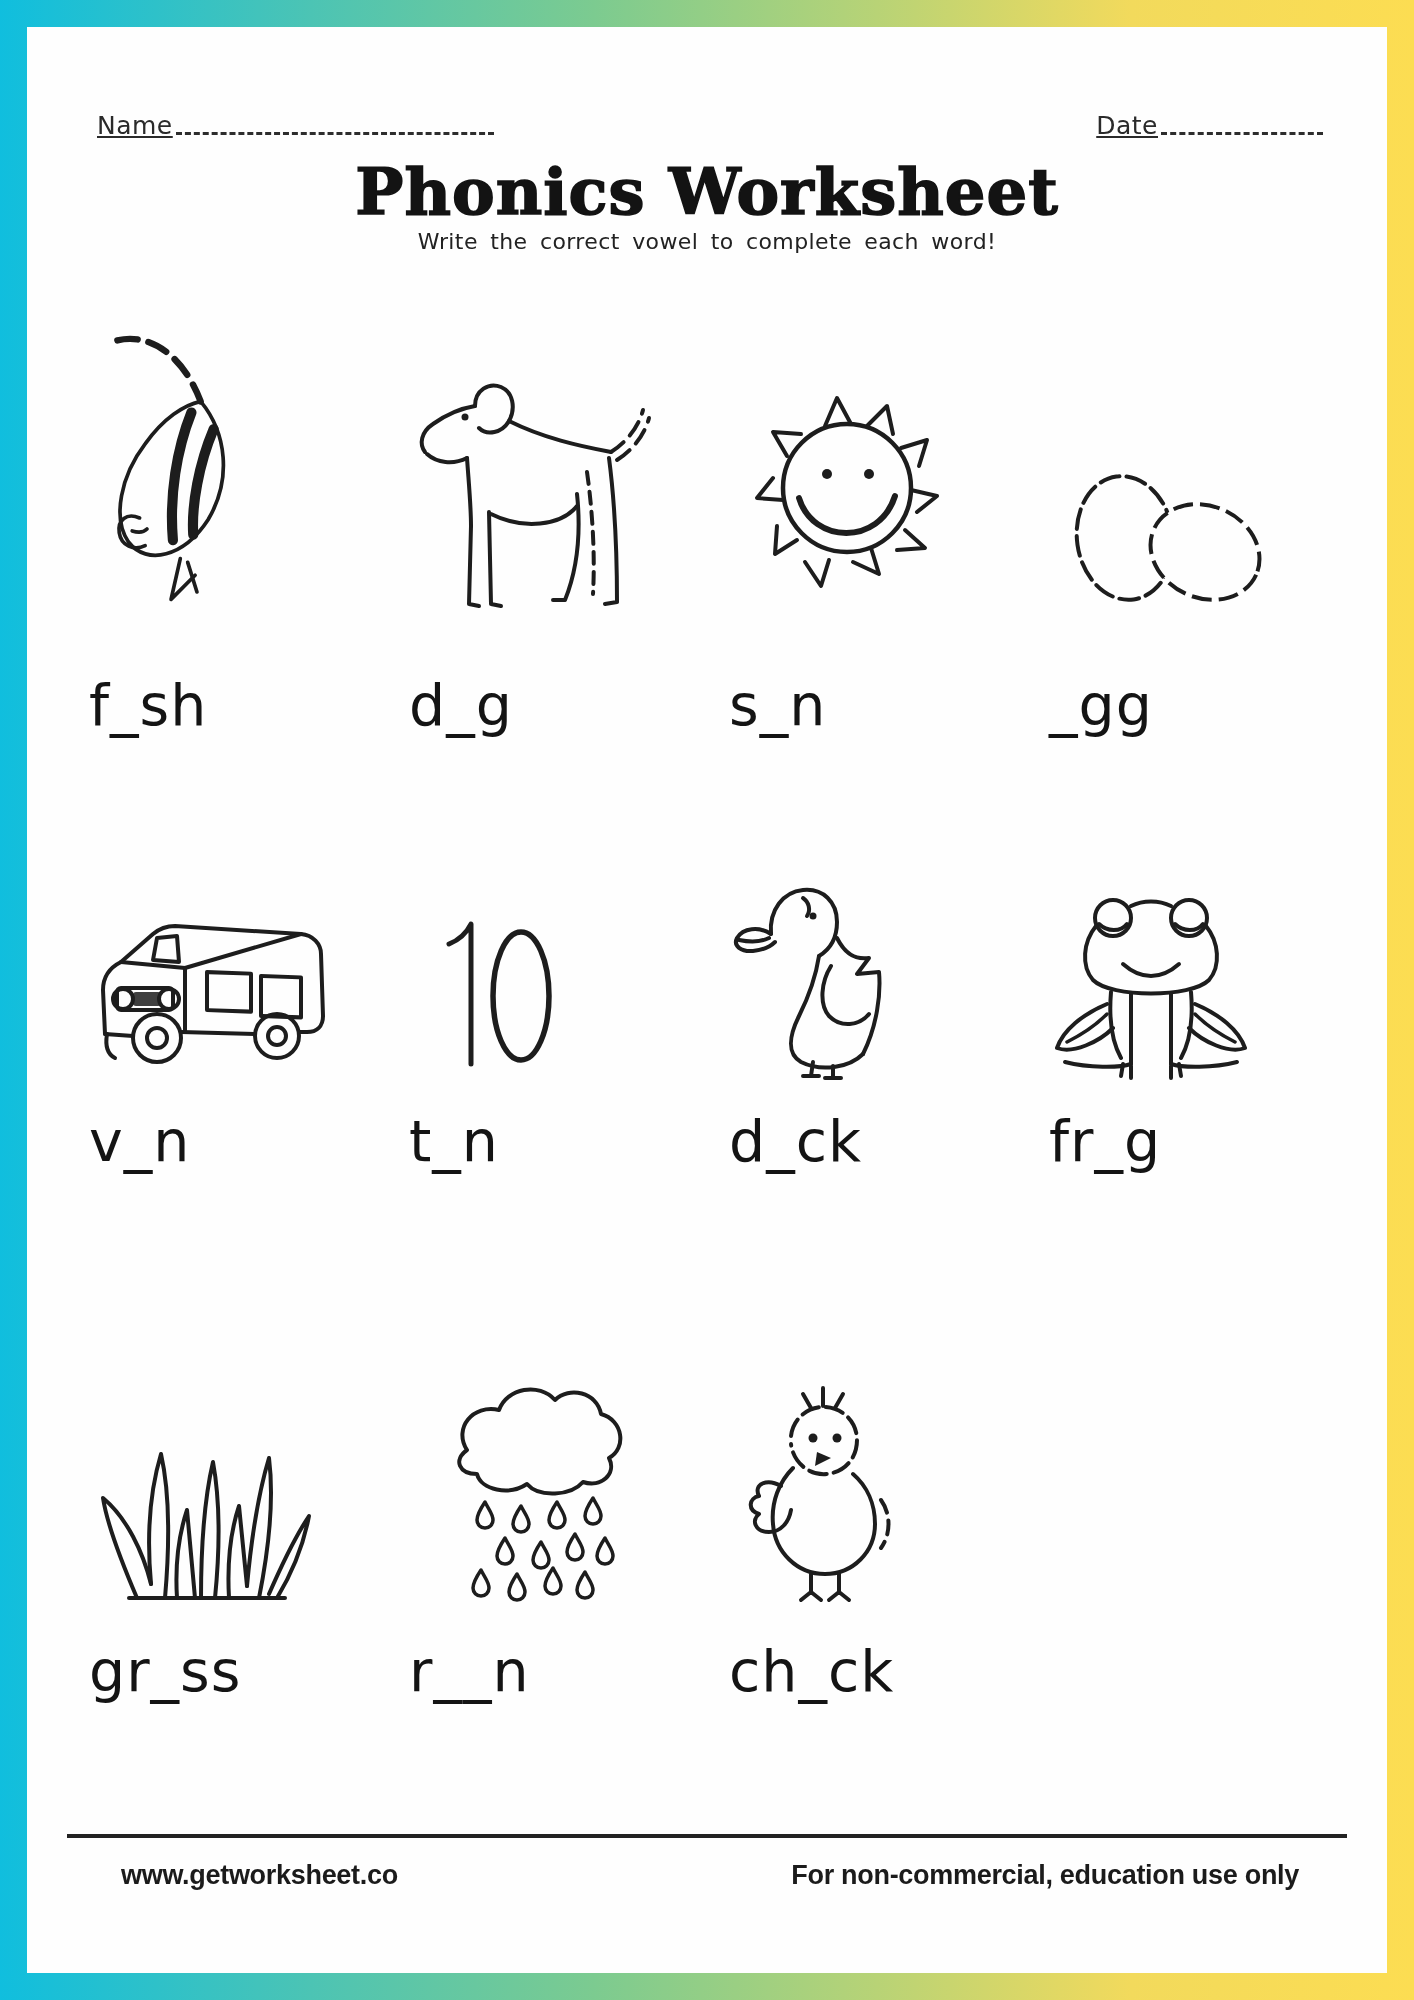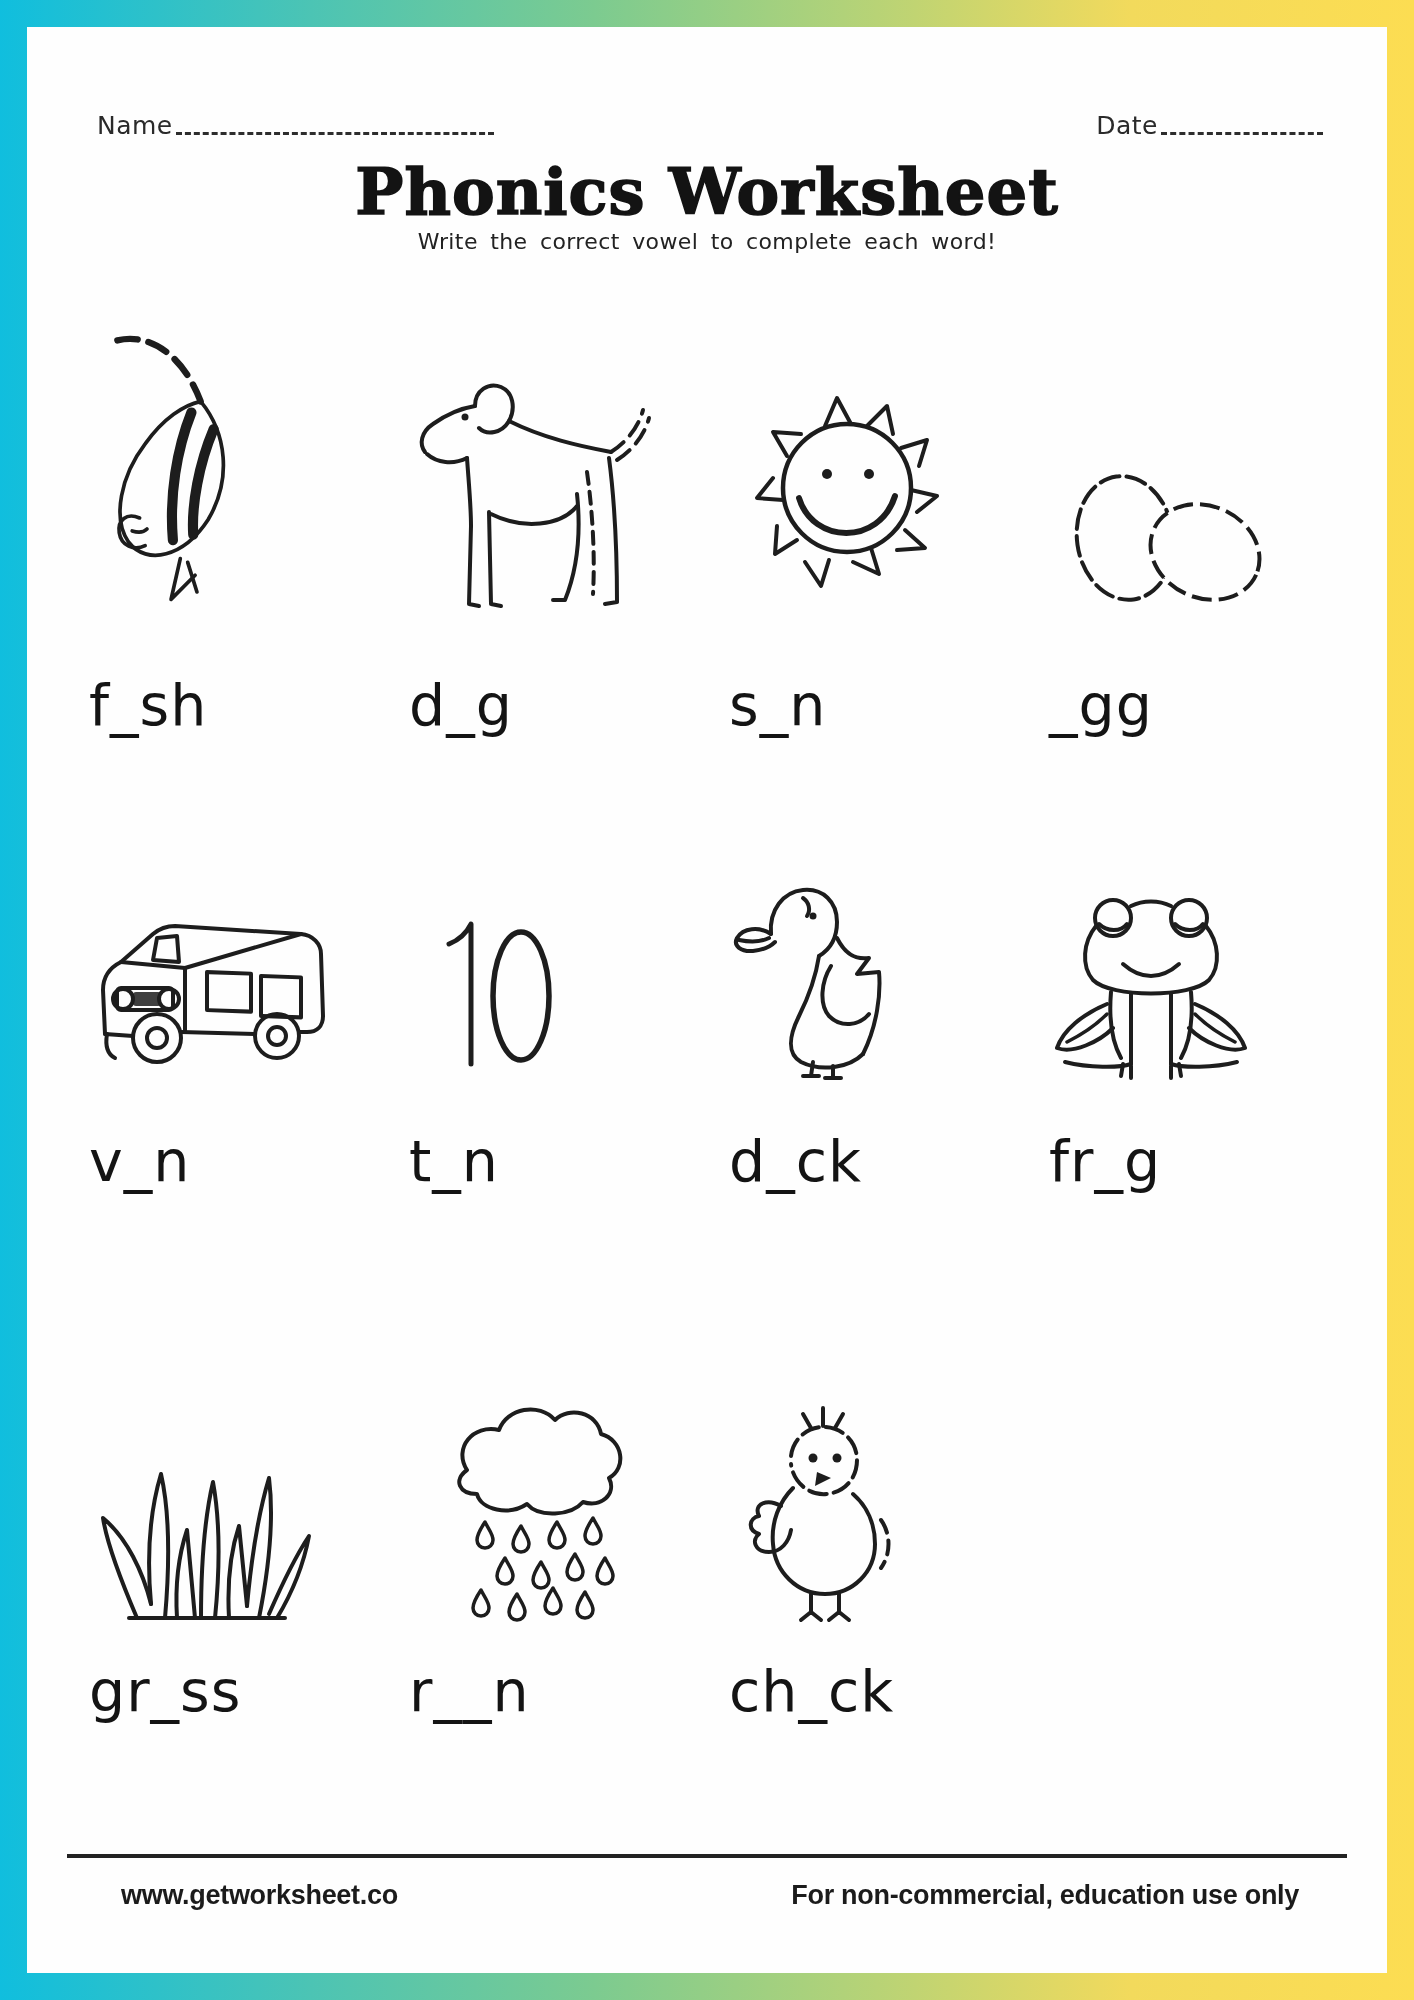--- a/index.html
+++ b/index.html
@@ -14,21 +14,21 @@
     background:linear-gradient(90deg,#10bede 0%,#4cc4b4 22%,#7ccb90 42%,#b8d376 62%,#f2da5c 80%,#fcdd52 100%);
   }
   .page{
     position:relative;width:100%;height:100%;
     background:#fefefe;overflow:hidden;color:#1c1c1c;
   }
   
   .fields{
     display:flex;justify-content:space-between;align-items:flex-end;
     margin-top:84px;padding:0 64px 0 70px;
-    font-size:25px;letter-spacing:.5px;color:#2a2a2a;
+    font-size:25px;letter-spacing:.5px;color:#2a2a2a;text-decoration:underline;
   }
   .field{display:flex;align-items:flex-end;}
   .write-line{
     display:inline-block;border-bottom:3px dashed #2d2d2d;
     margin-left:3px;margin-bottom:5px;height:1px;
   }
   .name-line{width:318px;}
   .date-line{width:162px;}
   
   .title{
@@ -51,21 +51,21 @@
   .row1{margin-top:56px;}
   .row1 .img-box{height:306px;}
   .row2{margin-top:112px;}
   .row2 .img-box{height:228px;}
   .row3{margin-top:148px;}
   .row3 .img-box{height:282px;}
   .word{
     font-size:57px;color:#141414;letter-spacing:1px;line-height:1.3;
   }
   .row1 .word{margin-top:52px;}
-  .row2 .word{margin-top:42px;}
+  .row2 .word{margin-top:22px;}
   .row3 .word{margin-top:26px;}
   svg{display:block;}
   .ink{stroke:#1d1d1d;fill:none;stroke-linecap:round;stroke-linejoin:round;}
   
   .sep{
     margin:126px auto 0 auto;width:1280px;height:4px;background:#222;
   }
   .footer{
     display:flex;justify-content:space-between;align-items:center;
     margin-top:22px;padding:0 88px 0 94px;

